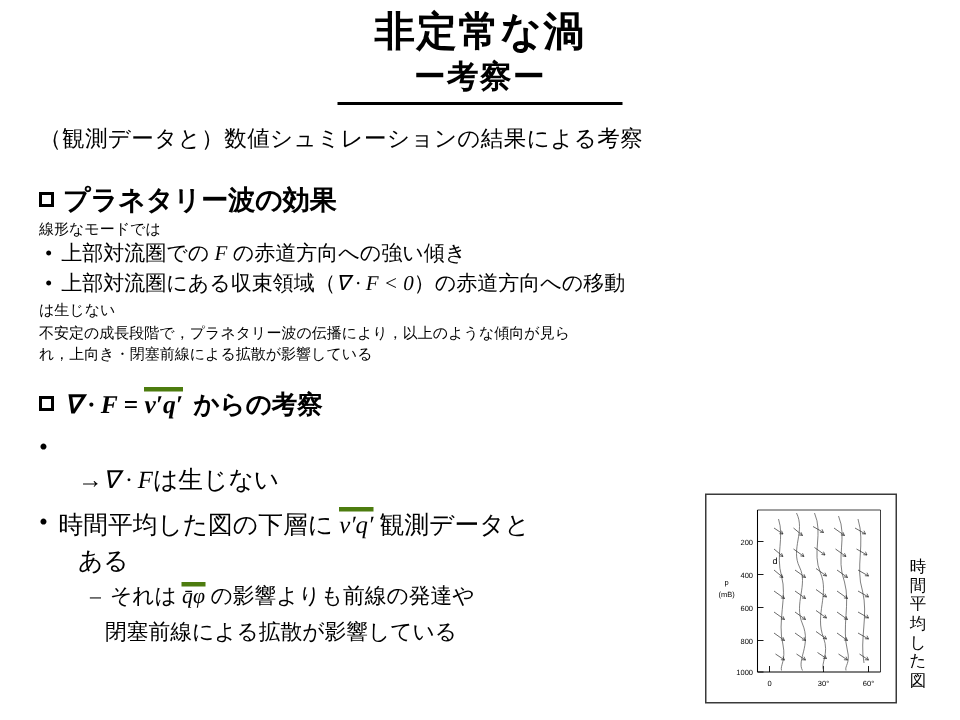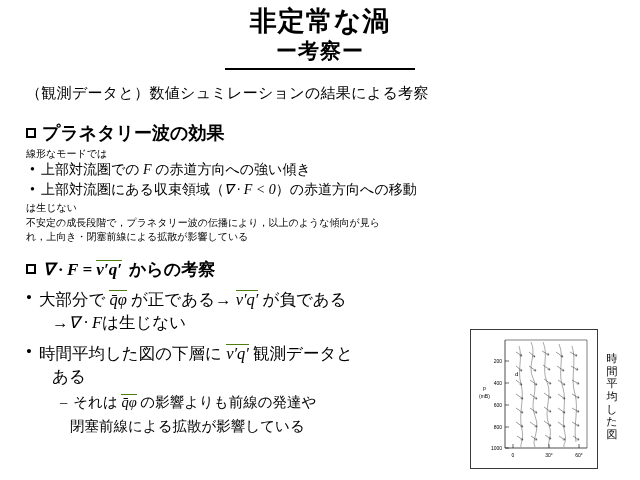--- a/index.html
+++ b/index.html
@@ -86,21 +86,21 @@
     margin: 1px 0 1px 4px;
   }
   .dot {
     flex: 0 0 auto;
   }
   .mth {
     font-family: "Liberation Serif", serif;
     font-style: italic;
   }
   .ovl {
-    border-top: 1px solid #4d7c0f;
+    border-top: 3px solid #4d7c0f;
     padding-top: 0px;
     display: inline-block;
     line-height: 1.05;
   }
   .section2 {
     margin-top: 14px;
   }
   .b2 {
     font-size: 17px;
     font-weight: bold;
@@ -146,21 +146,21 @@
     width: 128px;
     height: 140px;
     border: 1px solid #3a3a3a;
     background: #ffffff;
     box-sizing: border-box;
     overflow: hidden;
   }
   .fig-caption {
     position: absolute;
     left: 604px;
-    top: 352px;
+    top: 372px;
     width: 16px;
     font-size: 11px;
     line-height: 1.15;
     text-align: center;
   }
   .fig-svg {
     display: block;
   }
   .yl {
     font-size: 5px;
@@ -220,23 +220,20 @@
         <span class="sq"></span>
         <span class="math">
           <span class="mth">∇ · F =</span>
           <span class="mth ovl">v′q′</span>
         </span>
         <span>からの考察</span>
       </div>
 
       <div class="l2">
         <span class="bdot">•</span>
-        <span>
-          <span>大部分で </span><span class="mth ovl">q̄φ</span><span> が正である→ </span><span class="mth ovl">v′q′</span><span> が負である</span>
-        </span>
       </div>
 
       <div class="indent-arrow">
         <span>→</span><span class="mth">∇ · F</span><span>は生じない</span>
       </div>
 
       <div class="l2">
         <span class="bdot">•</span>
         <span>
           <span>時間平均した図の下層に </span><span class="mth ovl">v′q′</span><span> 観測データと</span>

